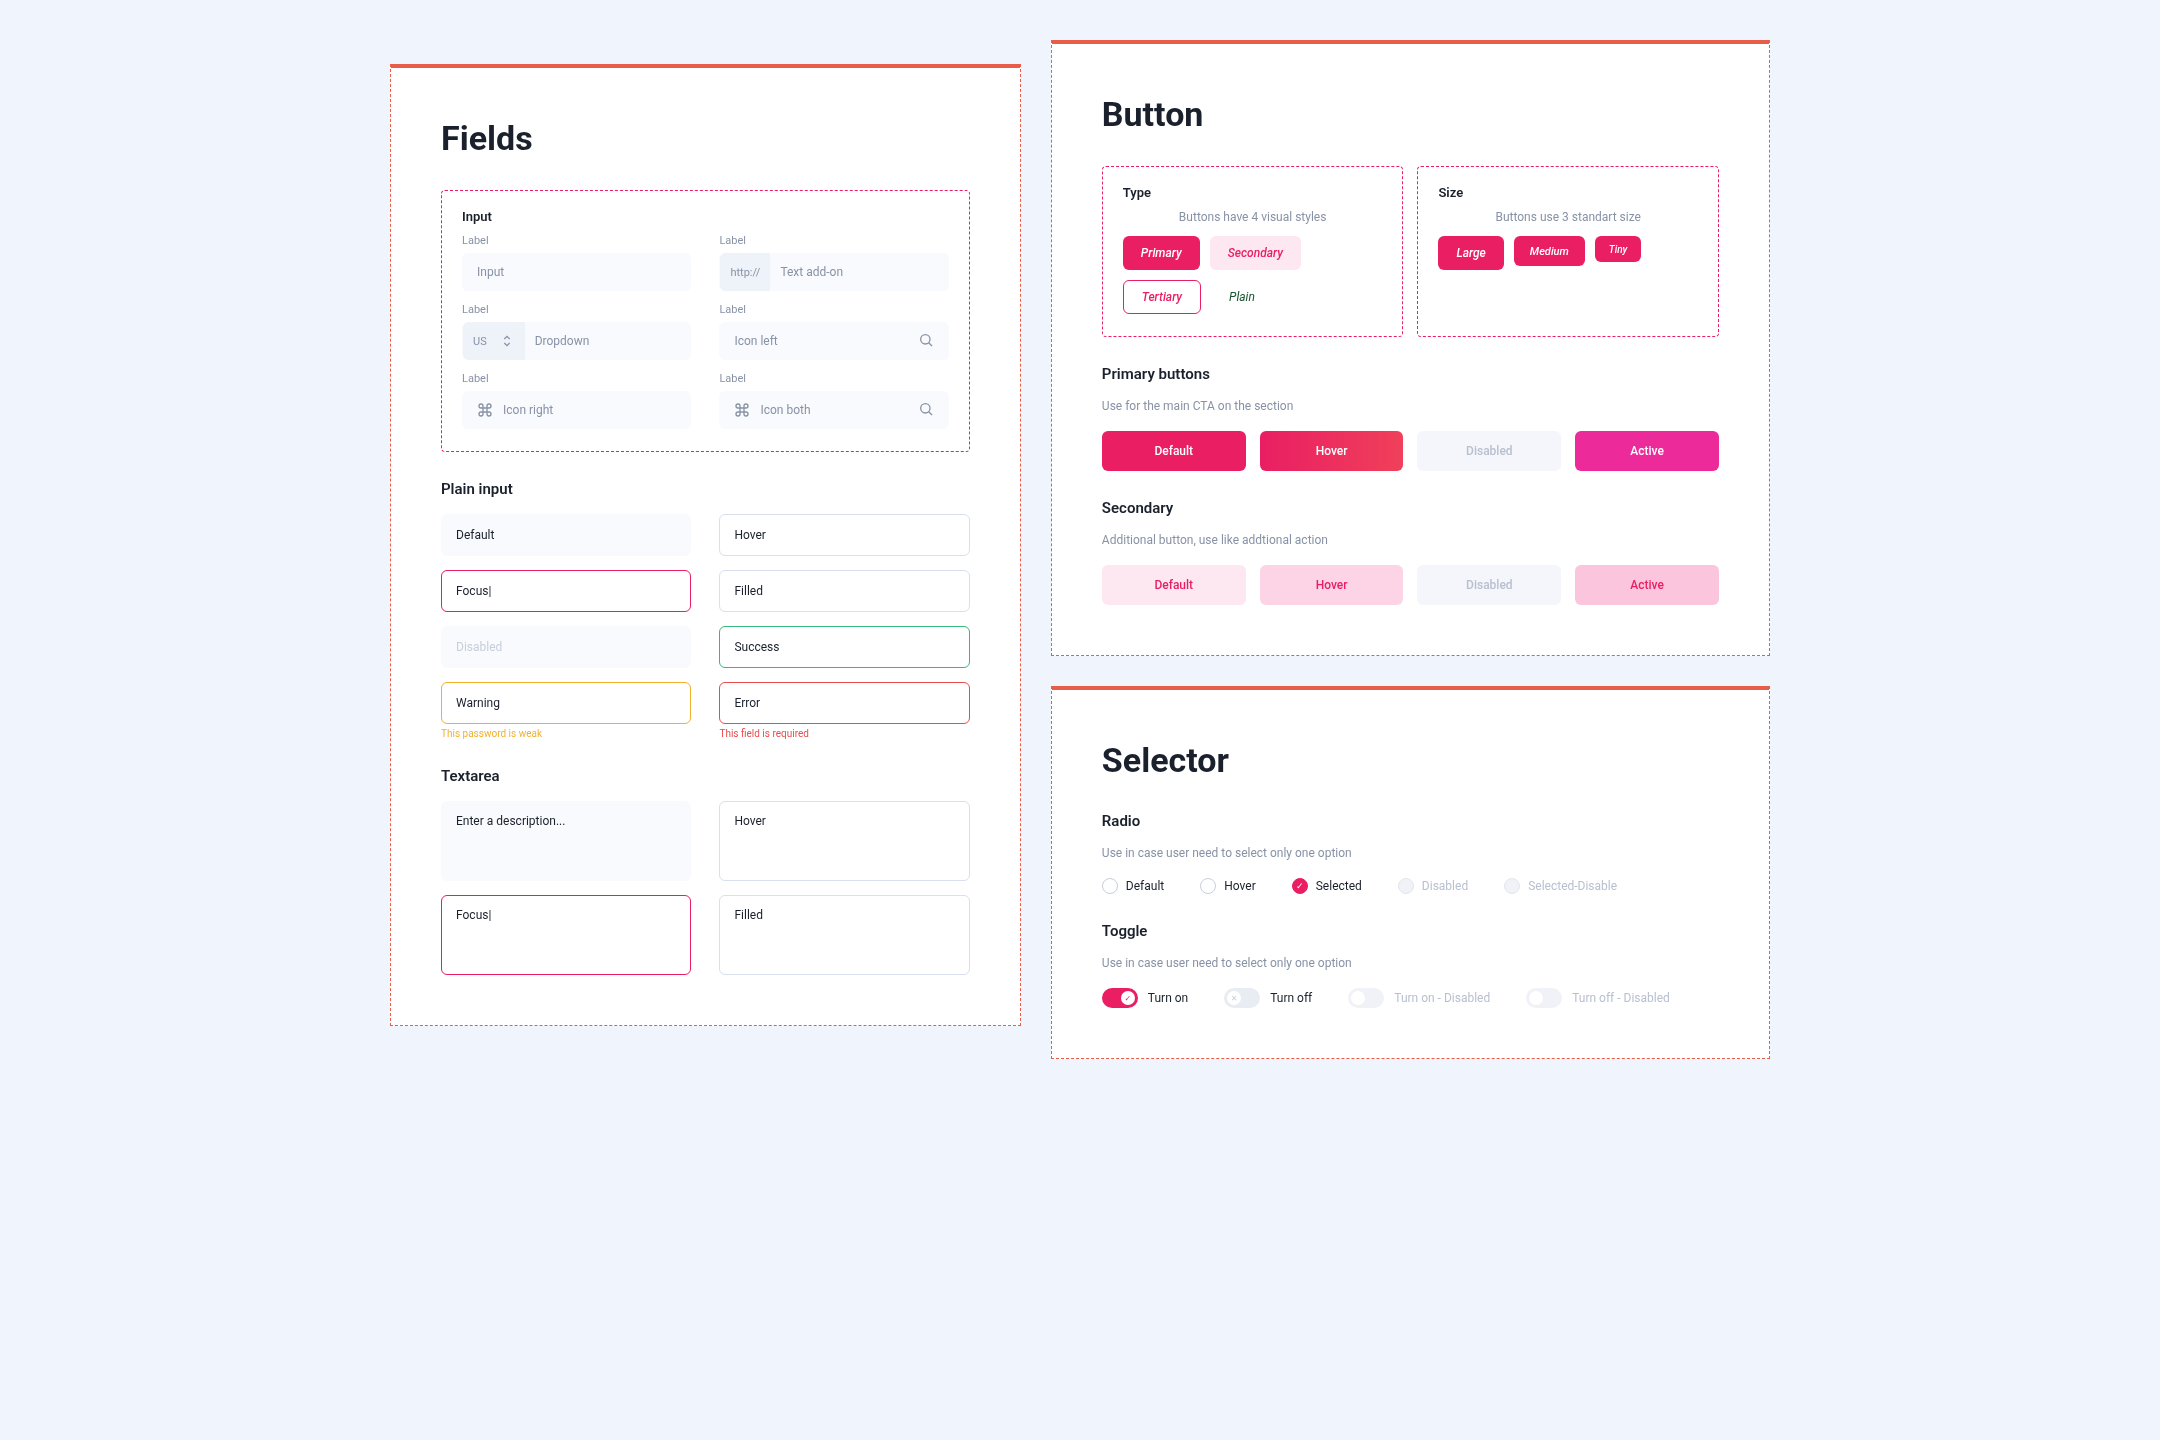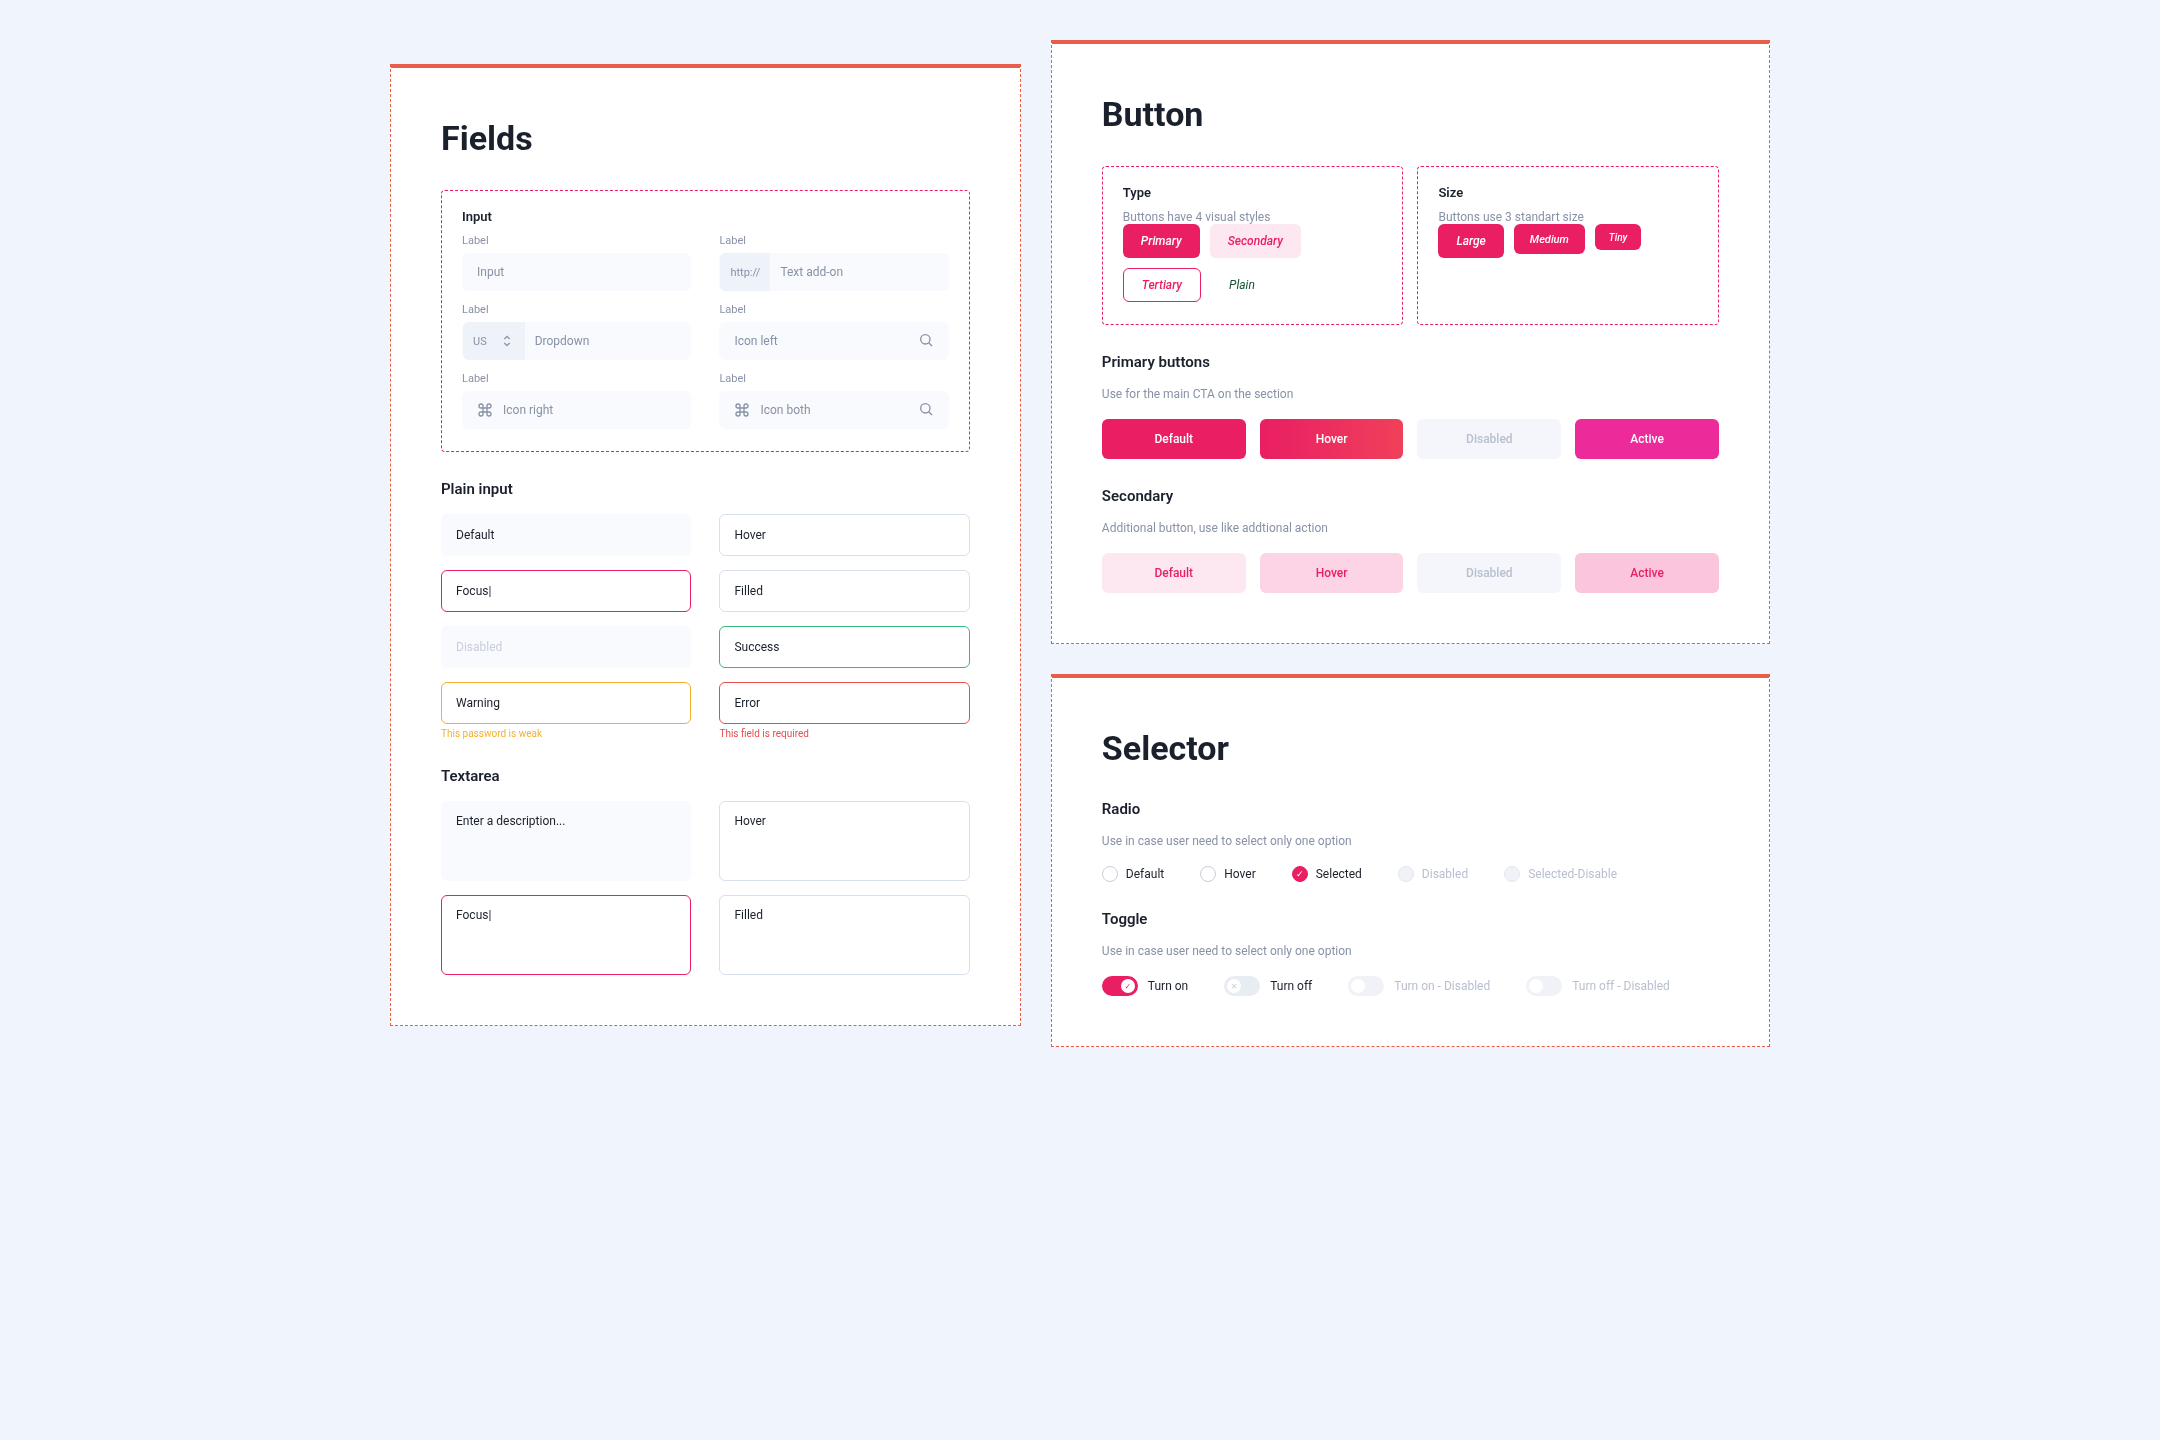--- a/index.html
+++ b/index.html
@@ -20,21 +20,21 @@
   padding: 50px;
 }
 .panel h1 { font-size: 34px; font-weight: 700; color: #1a202c; margin-bottom: 32px; }
 .dashed-group {
   border: 1px dashed #e91e63;
   border-radius: 4px;
   padding: 18px 20px 22px;
   margin-bottom: 28px;
 }
 .group-title { font-size: 13px; font-weight: 600; color: #1a202c; margin-bottom: 10px; }
-.group-desc { font-size: 12px; color: #8892a6; margin-bottom: 0; }
+.group-desc { font-size: 12px; color: #8892a6; margin-bottom: 12px; text-align: center; }
 .grid-2 { display: grid; grid-template-columns: 1fr 1fr; gap: 12px 28px; }
 .field-wrap { display: flex; flex-direction: column; gap: 6px; }
 .fld-label { font-size: 11px; color: #8892a6; }
 .input-base {
   height: 38px;
   background: #f8fafd;
   border: 1px solid transparent;
   border-radius: 6px;
   padding: 0 14px;
   font-size: 12px;

